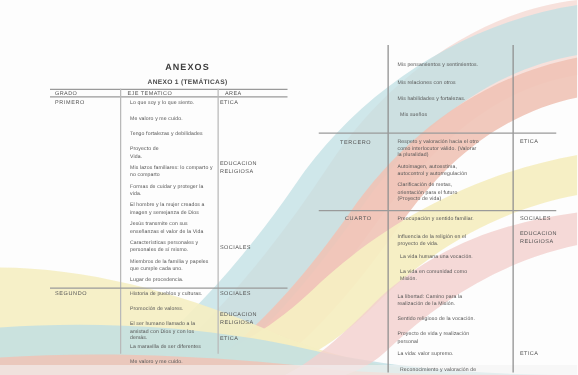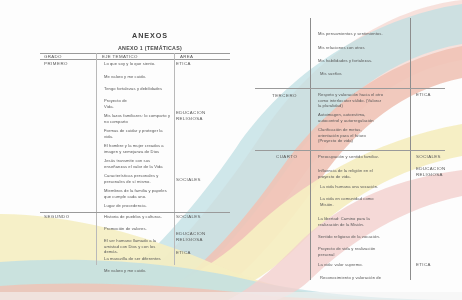--- a/index.html
+++ b/index.html
@@ -8,21 +8,21 @@
     background:#ffffff;
     font-family:"Liberation Sans", sans-serif;
     color:#4a4a4a;
   }
   #slide{position:absolute;inset:0;overflow:hidden;background:#fdfdfd;}
 
   
   .ribbons{position:absolute;inset:0;z-index:0;pointer-events:none;}
 
   
-  .content{position:absolute;inset:0;z-index:2;}
+  .content{position:absolute;inset:0;z-index:2;margin-top:18px;}
 
   .title{
     position:absolute;left:80px;top:31px;width:140px;
     text-align:center;font-size:7.2px;font-weight:bold;letter-spacing:.9px;
     color:#3d3d3d;
   }
   .subtitle{
     position:absolute;left:80px;top:45px;width:140px;
     text-align:center;font-size:5.3px;font-weight:bold;letter-spacing:.25px;
     color:#4a4a4a;

